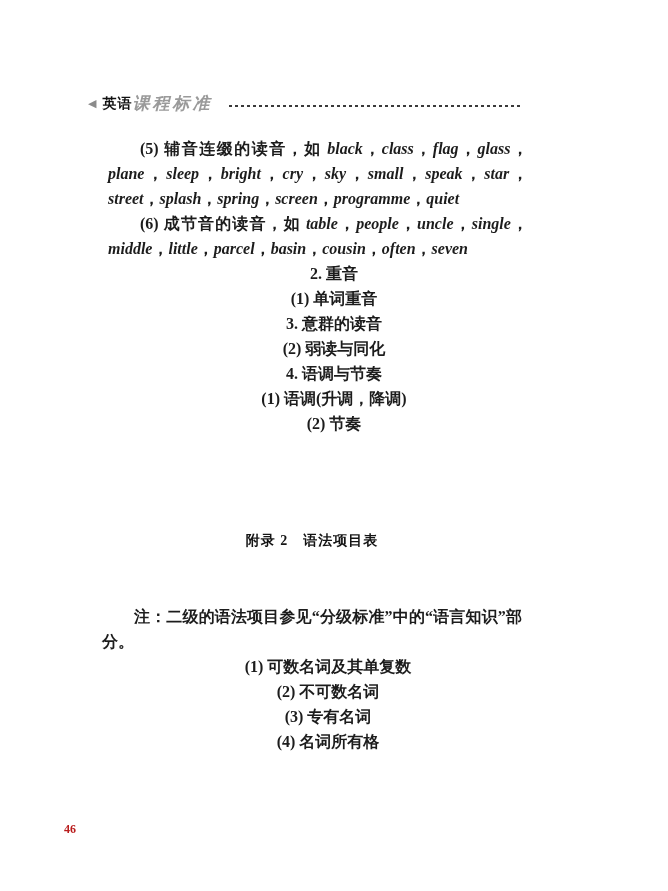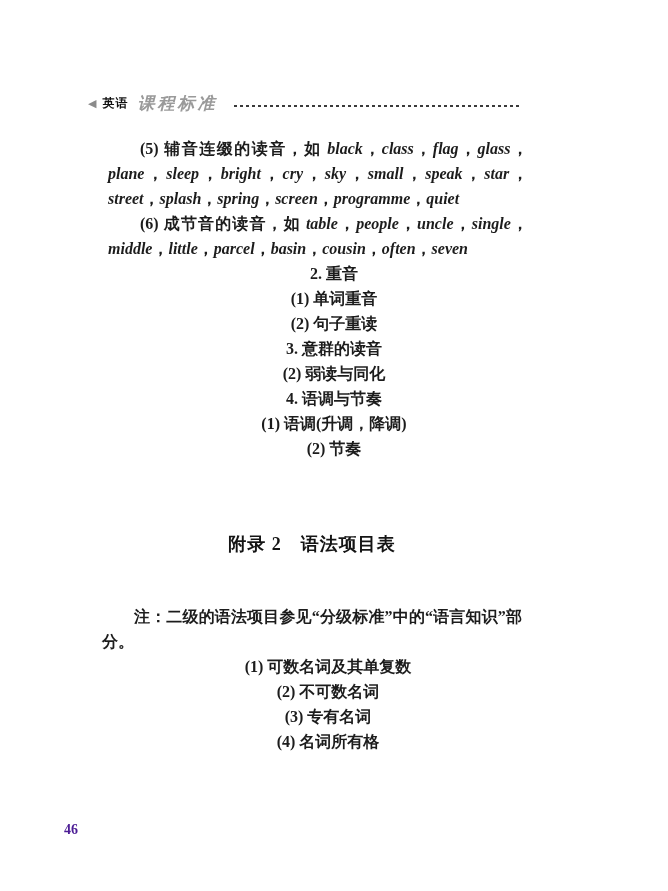--- a/index.html
+++ b/index.html
@@ -28,24 +28,23 @@
   }
   .tri {
     font-size: 11px;
     color: #8b8b8b;
     margin-right: 6px;
     line-height: 1;
   }
   .subject {
     font-family: "Liberation Sans", "DejaVu Sans", sans-serif;
     font-weight: bold;
-    font-size: 12px;
+    font-size: 14px;
     letter-spacing: 1px;
     color: #111111;
-    margin-right: 9px;
     white-space: nowrap;
   }
   .series {
     font-style: italic;
     font-weight: bold;
     font-size: 17px;
     letter-spacing: 3px;
     color: #9a9a9a;
     margin-right: 17px;
     white-space: nowrap;
@@ -90,53 +89,52 @@
     font-weight: 600;
   }
 
   .appendix-heading {
     position: absolute;
     left: 102px;
     top: 532px;
     width: 420px;
     margin: 0;
     text-align: center;
-    font-size: 18px;
+    font-size: 14px;
     font-weight: bold;
     letter-spacing: 1px;
     color: #141414;
   }
 
   .pageno {
     position: absolute;
     left: 64px;
     top: 822px;
-    font-size: 14px;
+    font-size: 12px;
     font-weight: bold;
-    color: #4c1d95;
+    color: #b91c1c;
   }
 </style>
 </head>
 <body>
 
 <div class="page">
 
   <div class="header">
     <span class="tri">◀</span>
     <span class="subject">英语</span>
     <span class="series">课程标准</span>
     <span class="leader"></span>
   </div>
 
   <div class="section-1">
     <p class="para latin-italic">(5) 辅音连缀的读音，如 <em>black</em>，<em>class</em>，<em>flag</em>，<em>glass</em>，<em>plane</em>，<em>sleep</em>，<em>bright</em>，<em>cry</em>，<em>sky</em>，<em>small</em>，<em>speak</em>，<em>star</em>，<em>street</em>，<em>splash</em>，<em>spring</em>，<em>screen</em>，<em>programme</em>，<em>quiet</em></p>
     <p class="para latin-italic">(6) 成节音的读音，如 <em>table</em>，<em>people</em>，<em>uncle</em>，<em>single</em>，<em>middle</em>，<em>little</em>，<em>parcel</em>，<em>basin</em>，<em>cousin</em>，<em>often</em>，<em>seven</em></p>
     <p class="line">2. 重音</p>
     <p class="line">(1) 单词重音</p>
-    <p class="line">(2) 句子重读</p>
     <p class="line">3. 意群的读音</p>
     <p class="line">(2) 弱读与同化</p>
     <p class="line">4. 语调与节奏</p>
     <p class="line">(1) 语调(升调，降调)</p>
     <p class="line">(2) 节奏</p>
   </div>
 
   <h1 class="appendix-heading">附录 2　语法项目表</h1>
 
   <div class="section-2">

